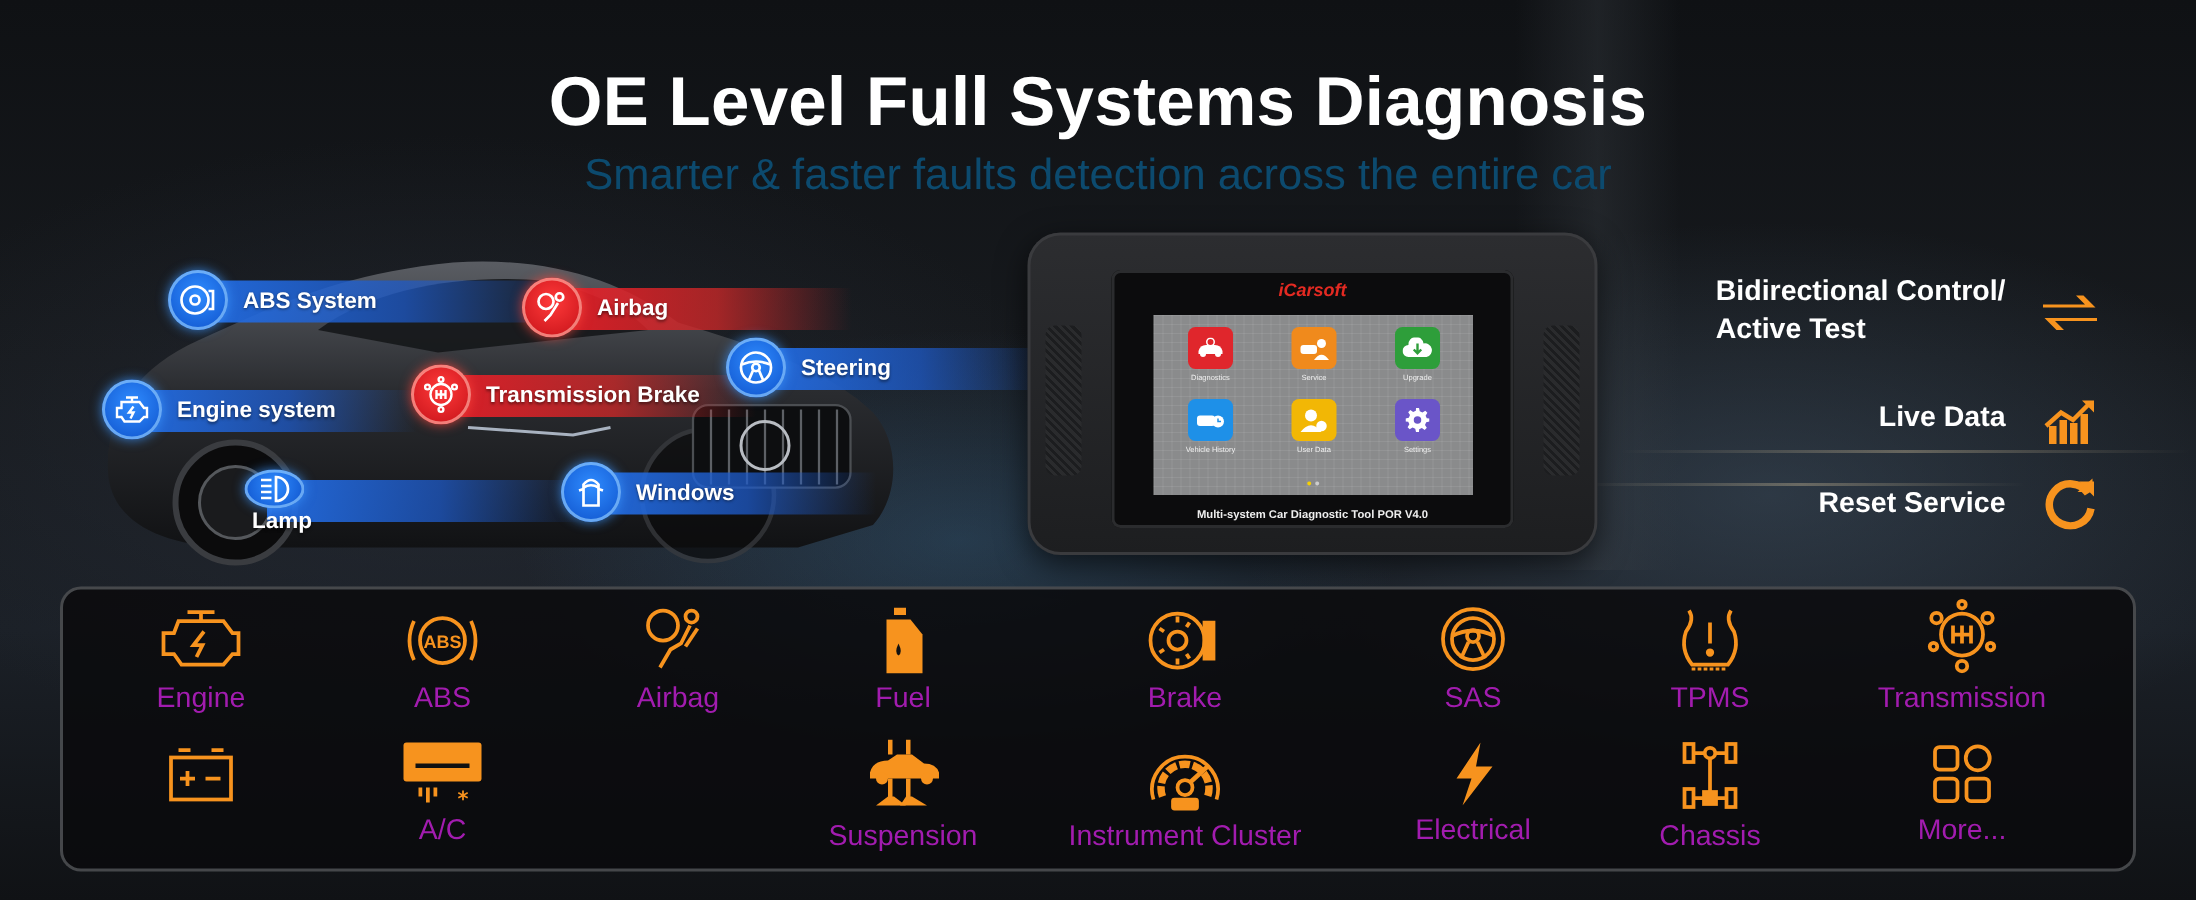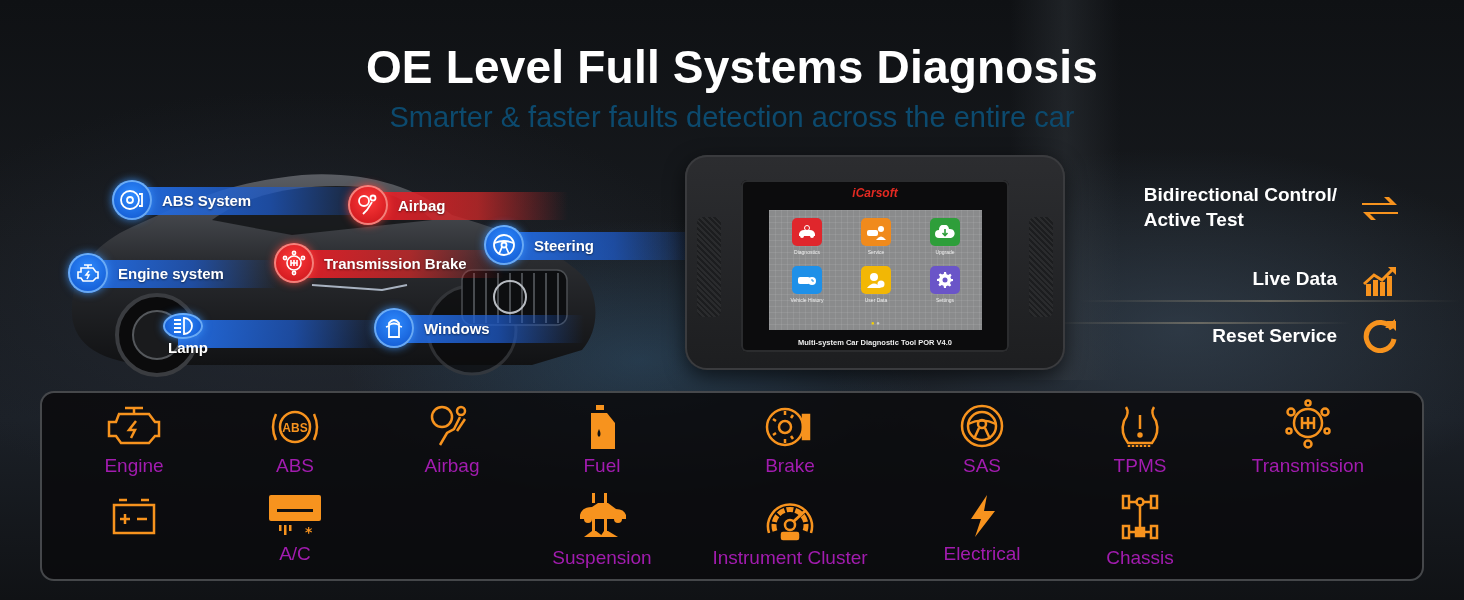--- a/index.html
+++ b/index.html
@@ -485,13 +485,24 @@
           <rect x="3" y="33" width="6" height="12"></rect>
           <rect x="31" y="33" width="6" height="12"></rect>
           <path d="M9 9 H17 M23 9 H31 M9 39 H16 M24 39 H31"></path>
           <circle cx="20" cy="9" r="3.5"></circle>
           <path d="M20 12.5 V35"></path>
           <rect x="16" y="35" width="8" height="8" fill="#F7931E"></rect>
         </svg>
       </div>
     <div class="t">Chassis</div>
   </div>
+  <div class="cell" style="left:1176px; top:100px;">
+    <div class="ic">
+        <svg width="42" height="42" viewBox="0 0 42 42" fill="none" stroke="#F7931E" stroke-width="2.5">
+          <rect x="3" y="3" width="15" height="15" rx="3"></rect>
+          <circle cx="31.5" cy="10.5" r="8"></circle>
+          <rect x="3" y="24" width="15" height="15" rx="3"></rect>
+          <rect x="24" y="24" width="15" height="15" rx="3"></rect>
+        </svg>
+      </div>
+    <div class="t">More...</div>
+  </div>
 </div>
 
 </body></html>

